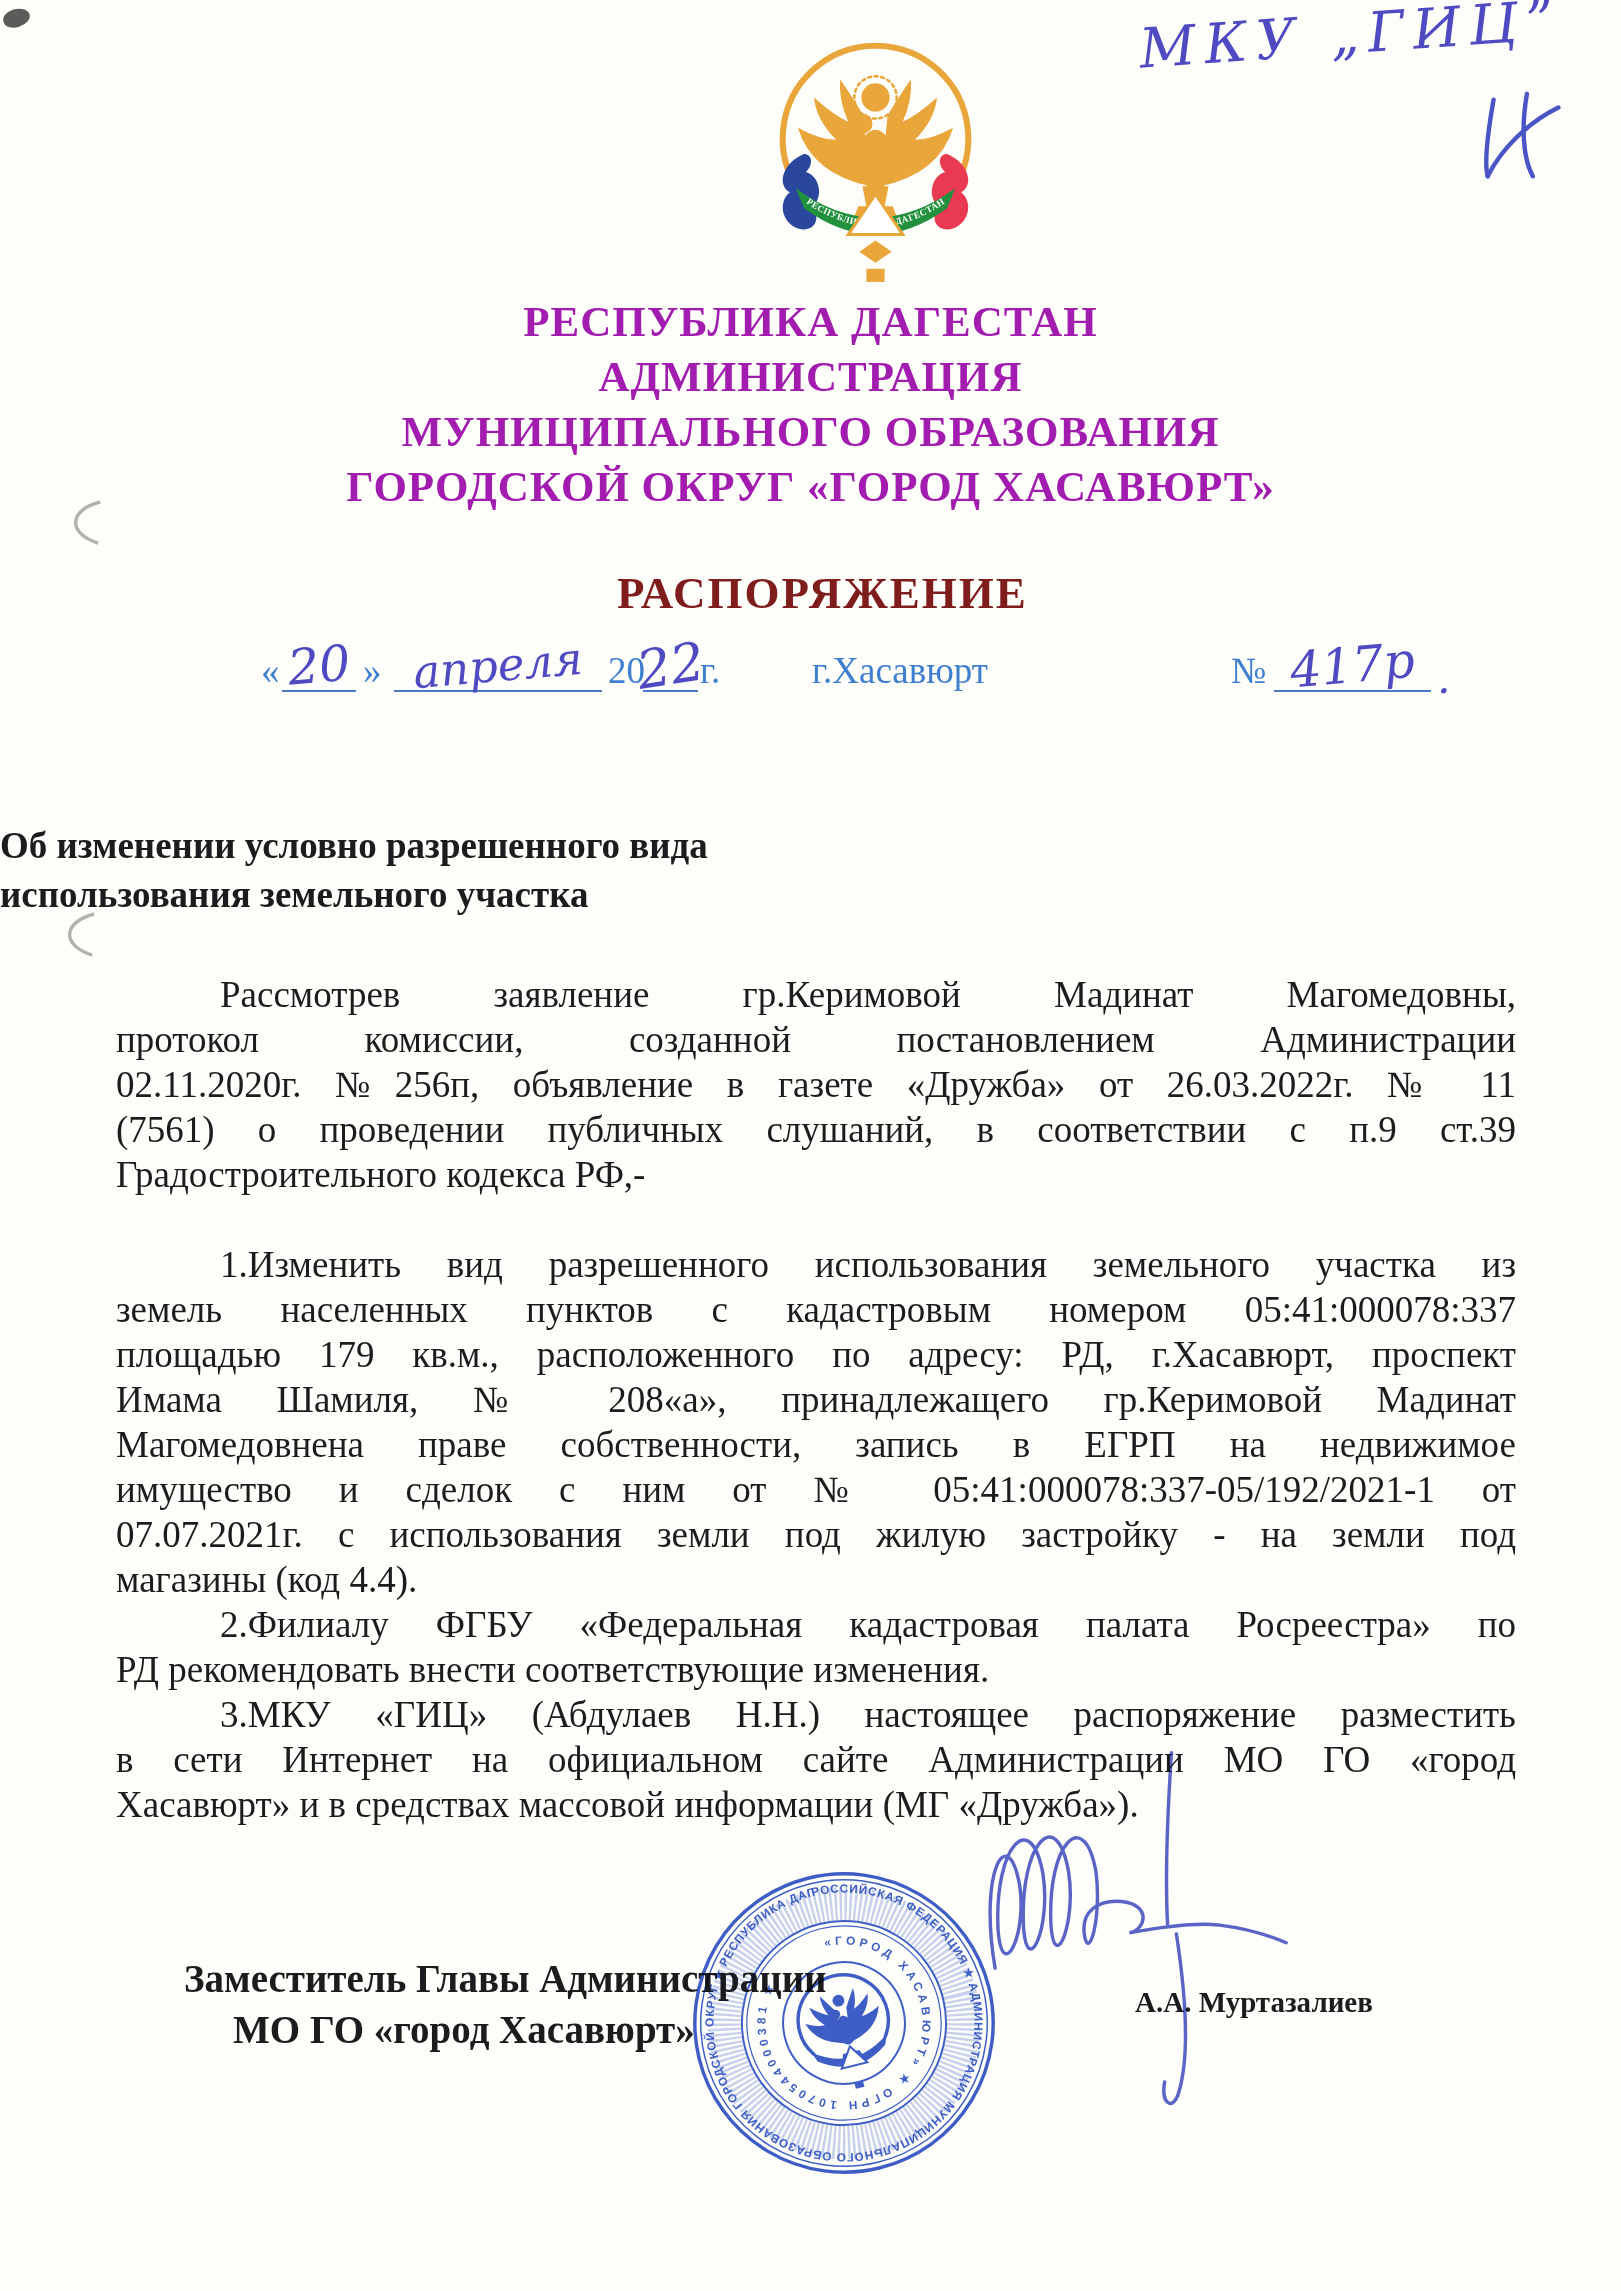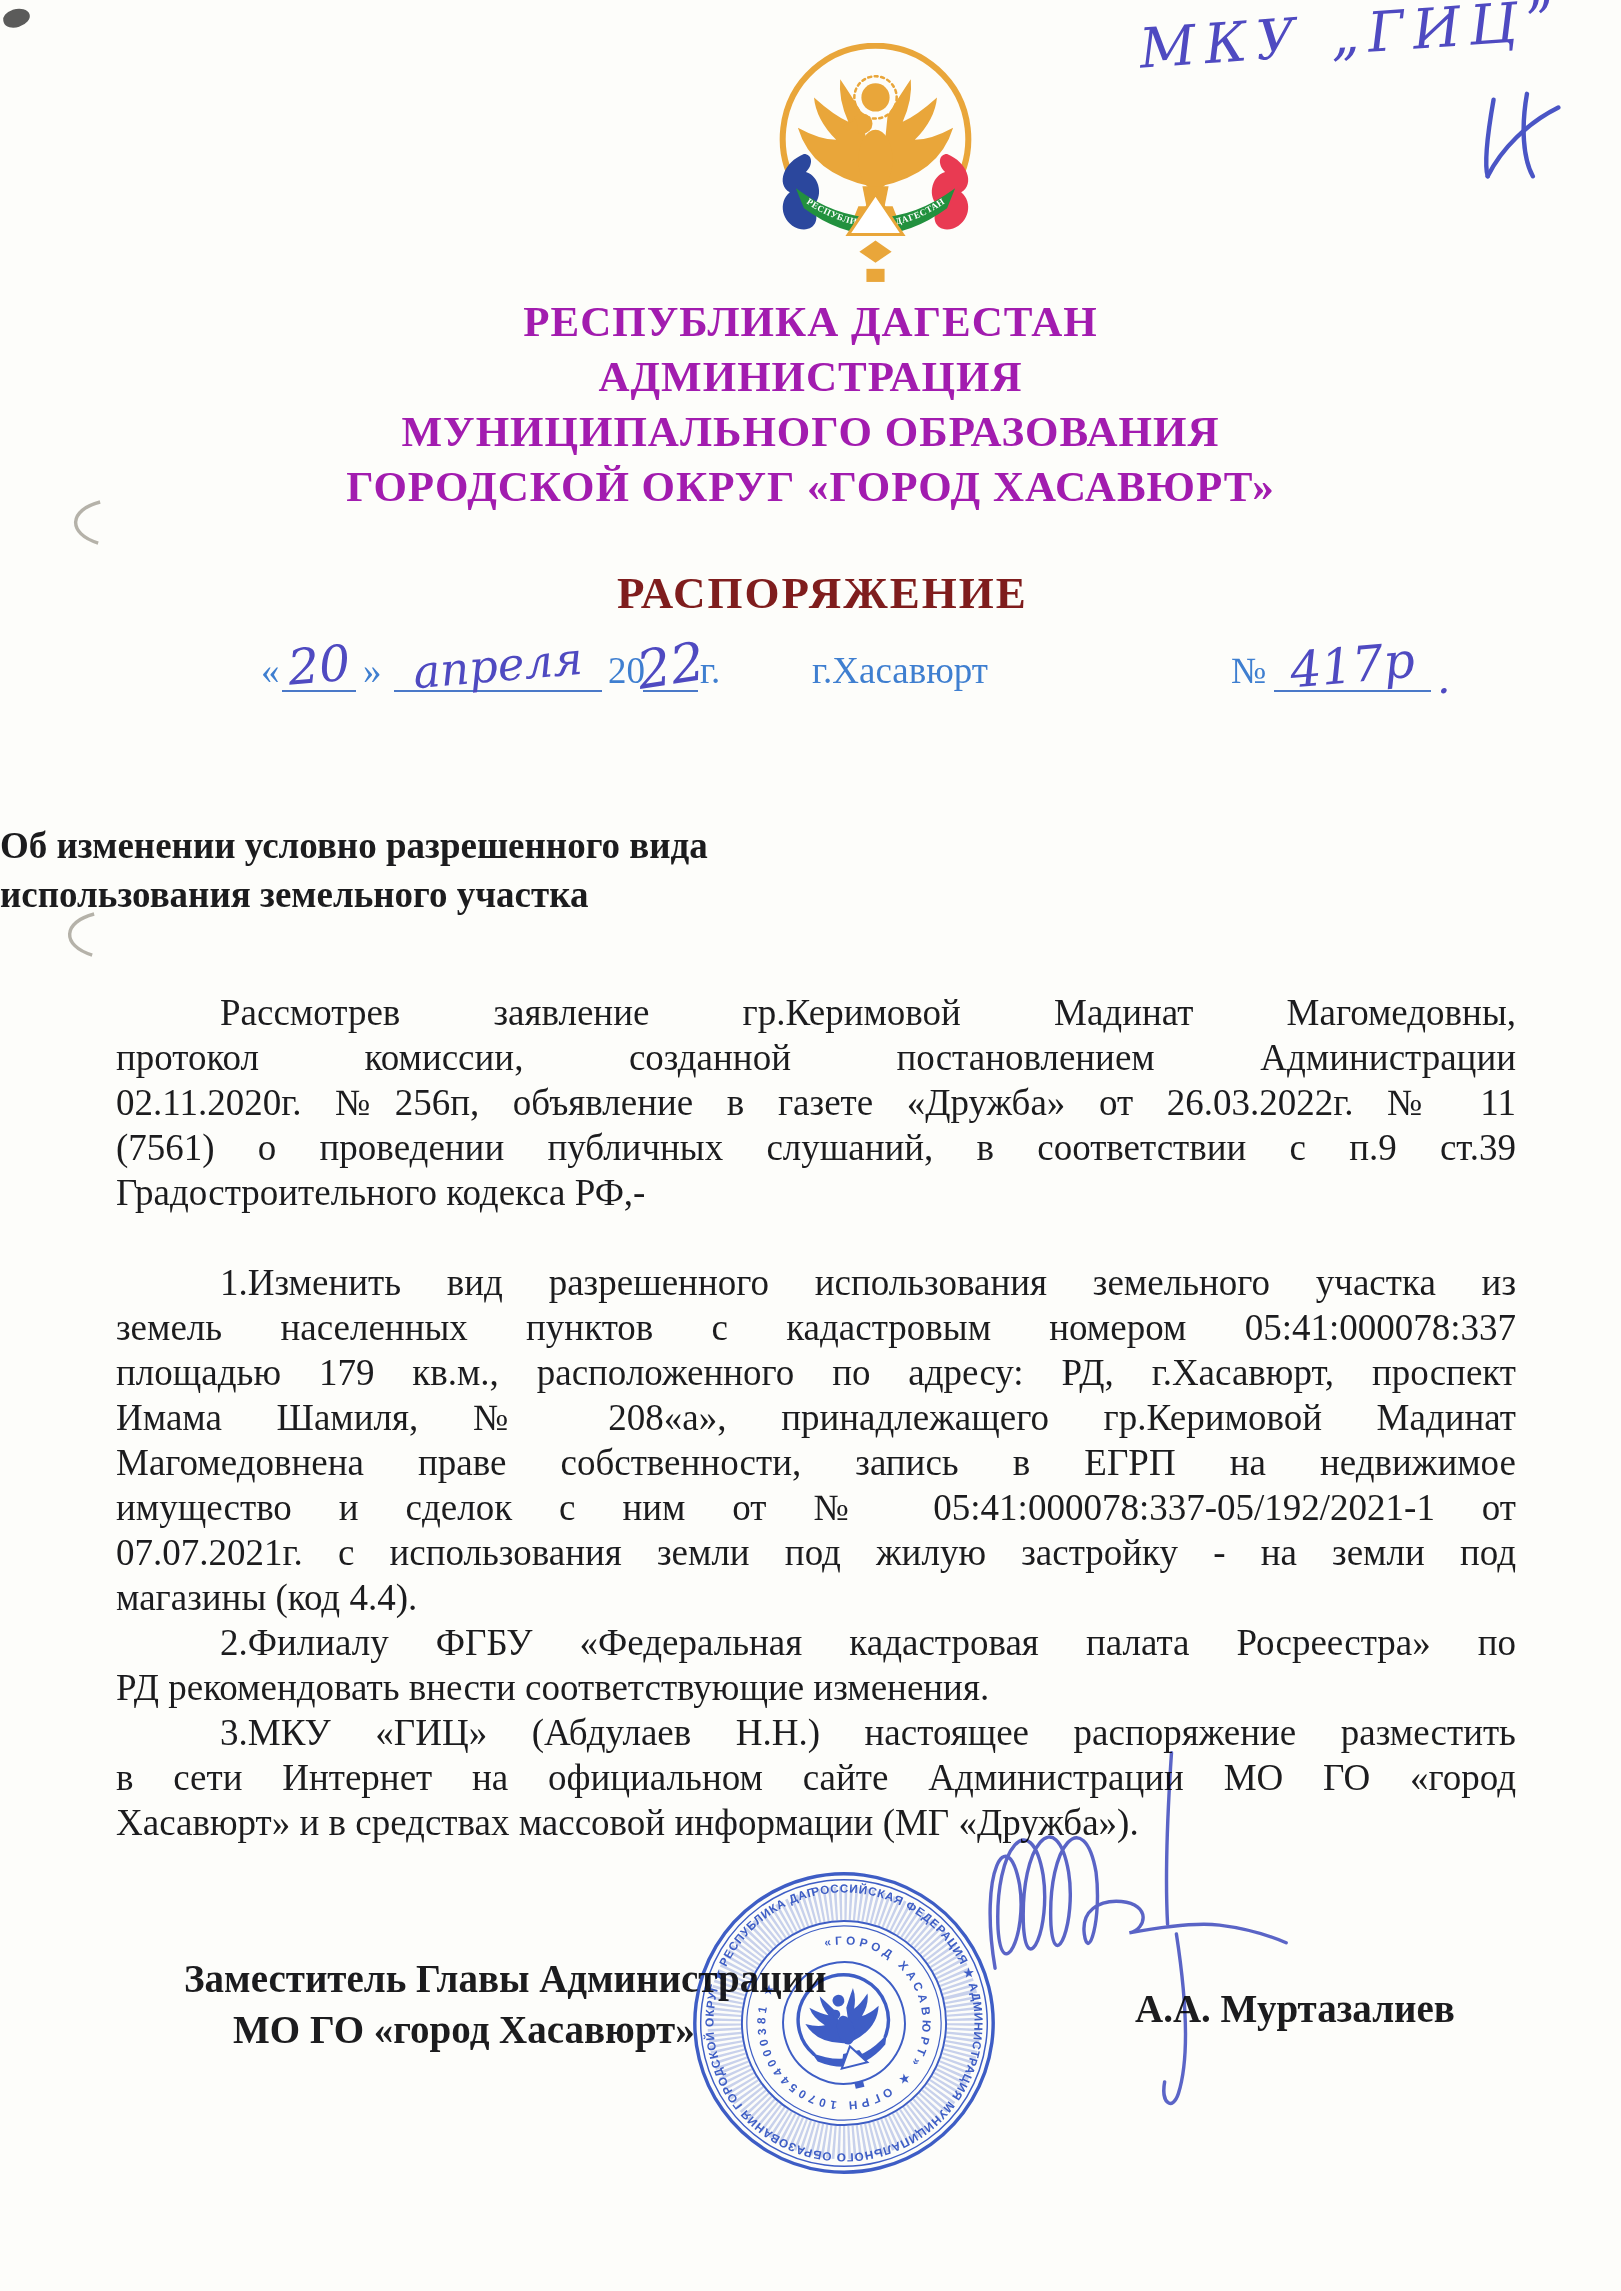--- a/index.html
+++ b/index.html
@@ -27,32 +27,32 @@
   .dateline{position:absolute; left:0; top:633px; width:100%; height:84px;}
   .dateline .printed{position:absolute; color:#3f7fd0; font-size:37px; top:15.7px;}
   .u{position:absolute; top:0; height:57px; border-bottom:2.9px solid #4a79c8;
      display:flex; align-items:flex-end; justify-content:center;}
   .u .hand{font-size:49px; line-height:49px; transform:rotate(-5deg); white-space:nowrap;}
   
   .doc-title{position:absolute; left:0; top:821px; width:100%; text-align:left;
     font-weight:bold; font-size:37px; line-height:49px;}
   
   .body-text{position:absolute; left:116px; top:972px; width:1400px;
-    font-size:37px; line-height:45px;margin-top:18px;}
+    font-size:37px; line-height:45px;}
   .para{margin:0;}
   .gap-before{margin-top:45px;}
   .jline{text-align:justify; text-align-last:justify;}
   .jline.first{text-indent:104px;}
   .jline.last{text-align-last:left;}
   
   .pencil{position:absolute;}
   
   .sig-pos1{position:absolute; left:184px; top:1956px; font-weight:bold; font-size:39px; white-space:nowrap;}
   .sig-pos2{position:absolute; left:233px; top:2007px; font-weight:bold; font-size:39px; white-space:nowrap;font-family:Liberation Serif, serif;}
-  .sig-name{position:absolute; left:1135px; top:1986px; font-weight:bold; font-size:39px; white-space:nowrap;}
+  .sig-name{position:absolute; left:1135px; top:1986px; font-weight:bold; font-size:29px; white-space:nowrap;}
   
   .stamp{position:absolute; left:686px; top:1865px; width:316px; height:316px;
     mix-blend-mode:multiply; opacity:.93;}
   .stamp text{font-family:"Liberation Sans", sans-serif;}
   .scrawl{position:absolute; left:941px; top:1733px; width:412px; height:392px;
     mix-blend-mode:multiply;}
 </style>
 </head>
 <body>
 

